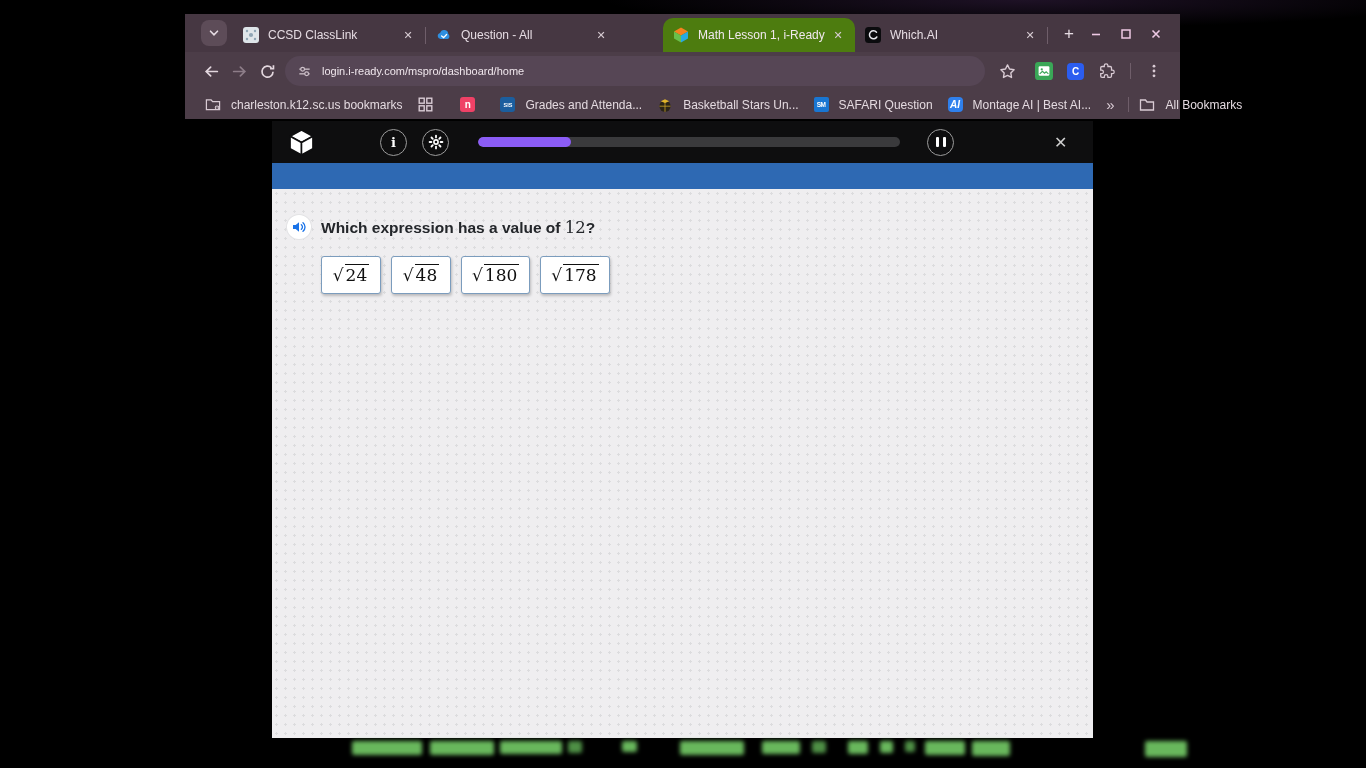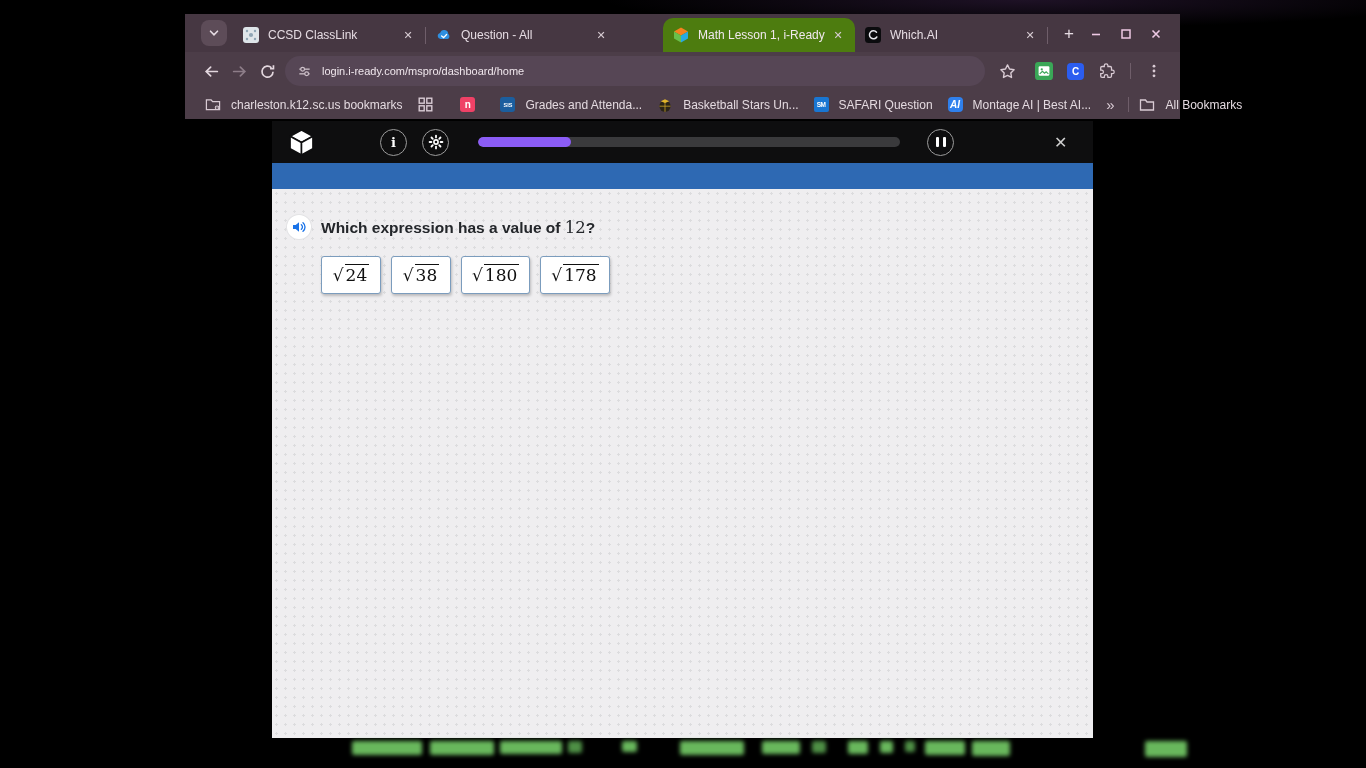--- a/index.html
+++ b/index.html
@@ -372,21 +372,21 @@
             <span class="qtext"><span>Which expression has a value of </span><span class="qmath">12</span><span>?</span></span>
           </div>
 
           <div class="choices">
             <button class="choice">
               <span class="rad">√</span>
                 <span class="radicand">24</span>
             </button>
             <button class="choice">
               <span class="rad">√</span>
-                <span class="radicand">38</span>
+                <span class="radicand">48</span>
             </button>
             <button class="choice">
               <span class="rad">√</span>
                 <span class="radicand">180</span>
             </button>
             <button class="choice">
               <span class="rad">√</span>
                 <span class="radicand">178</span>
             </button>
           </div>

